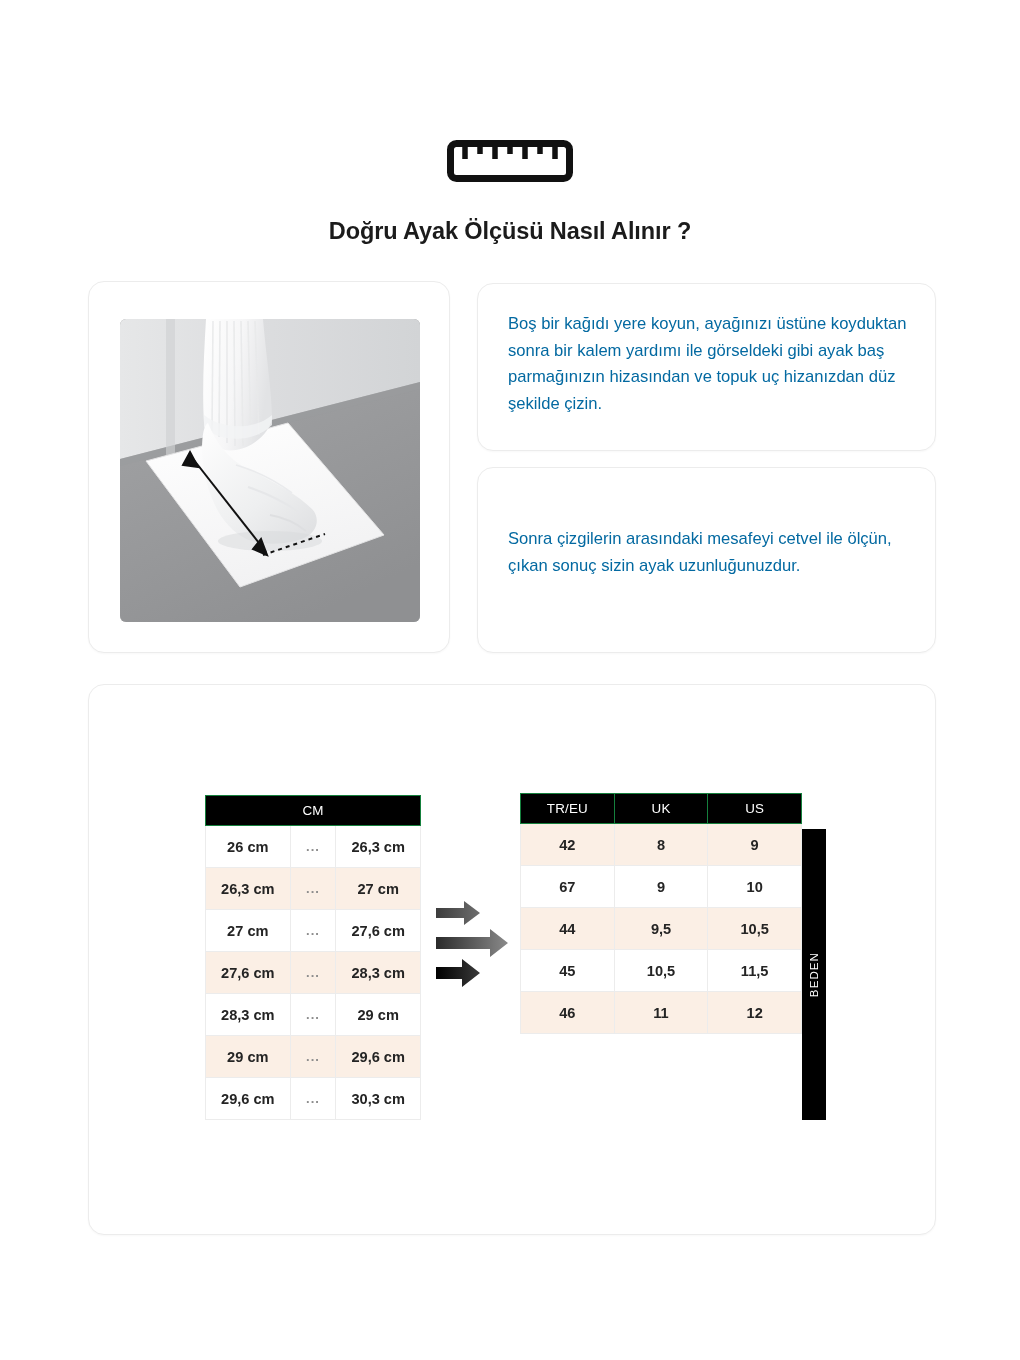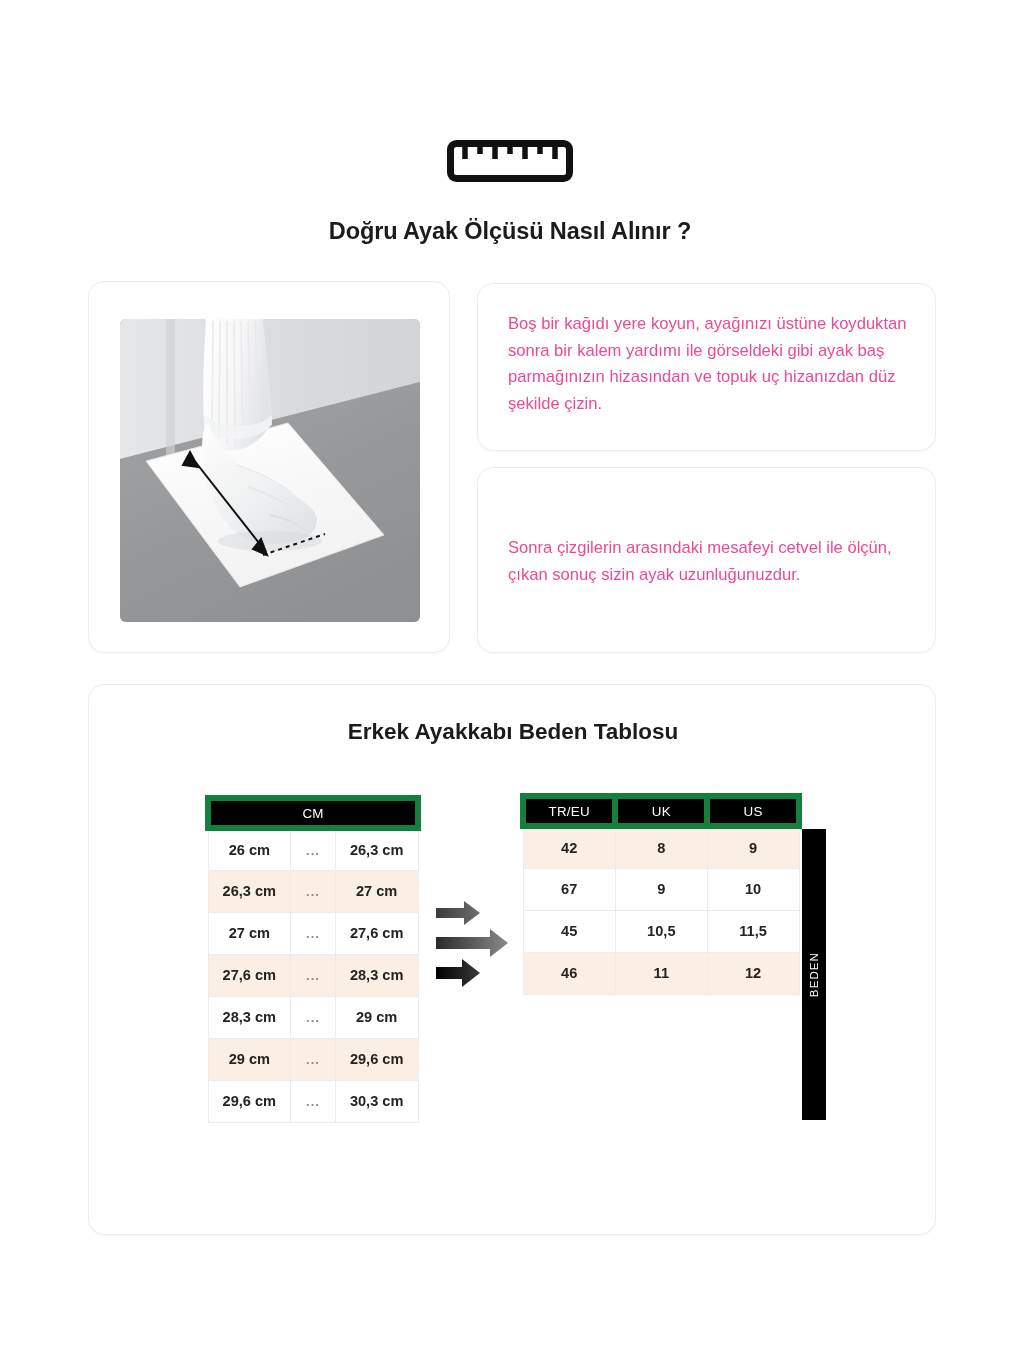--- a/index.html
+++ b/index.html
@@ -50,24 +50,24 @@
   #note-card-1 { left: 477px; top: 283px; width: 459px; height: 168px; }
   #note-card-2 { left: 477px; top: 467px; width: 459px; height: 186px; }
   #table-card { left: 88px;  top: 684px; width: 848px; height: 551px; }
 
   .note-text {
     position: absolute;
     left: 30px;
     right: 26px;
     font-size: 16.6px;
     line-height: 26.6px;
-    color: #ec4899;
+    color: #0369a1;
   }
   #note-1-text { top: 27px; }
-  #note-2-text { top: 67px; }
+  #note-2-text { top: 58px; }
 
   
   .photo {
     position: absolute;
     left: 31px; top: 37px;
     width: 300px; height: 303px;
     border-radius: 6px;
     overflow: hidden;
     background: #9c9c9c;
   }
@@ -91,21 +91,21 @@
     color: #242424;
     background: #ffffff;
   }
   .tbl td, .tbl th { border: 1px solid #ececec; }
   .tbl thead th {
     background: #000000;
     color: #ffffff;
     font-weight: normal;
     font-size: 13.4px;
     height: 30px;
-    border: 6px solid #15803d;
+    border: 1px solid #15803d;
     letter-spacing: 0.2px;
   }
   .tbl tbody td {
     height: 42px;
     text-align: center;
     font-weight: bold;
   }
   .row-alt td { background: #fbefe5; }
 
   
@@ -245,21 +245,20 @@
 
   <div class="card" id="note-card-1">
     <div class="note-text" id="note-1-text">Boş bir kağıdı yere koyun, ayağınızı üstüne koyduktan sonra bir kalem yardımı ile görseldeki gibi ayak baş parmağınızın hizasından ve topuk uç hizanızdan düz şekilde çizin.</div>
   </div>
 
   <div class="card" id="note-card-2">
     <div class="note-text" id="note-2-text">Sonra çizgilerin arasındaki mesafeyi cetvel ile ölçün, çıkan sonuç sizin ayak uzunluğunuzdur.</div>
   </div>
 
   <div class="card" id="table-card">
-    <div class="table-title">Erkek Ayakkabı Beden Tablosu</div>
 
     <table class="tbl" id="cm-table">
       <colgroup>
           <col class="c-from">
           <col class="c-dots">
           <col class="c-to">
         </colgroup>
       <thead>
         <tr>
           <th colspan="3">CM</th>
@@ -343,20 +342,25 @@
           <tr class="row-alt">
             <td>42</td>
             <td>8</td>
             <td>9</td>
           </tr>
           <tr>
             <td>67</td>
             <td>9</td>
             <td>10</td>
           </tr>
+          <tr class="row-alt">
+            <td>44</td>
+            <td>9,5</td>
+            <td>10,5</td>
+          </tr>
           <tr>
             <td>45</td>
             <td>10,5</td>
             <td>11,5</td>
           </tr>
           <tr class="row-alt">
             <td>46</td>
             <td>11</td>
             <td>12</td>
           </tr>

